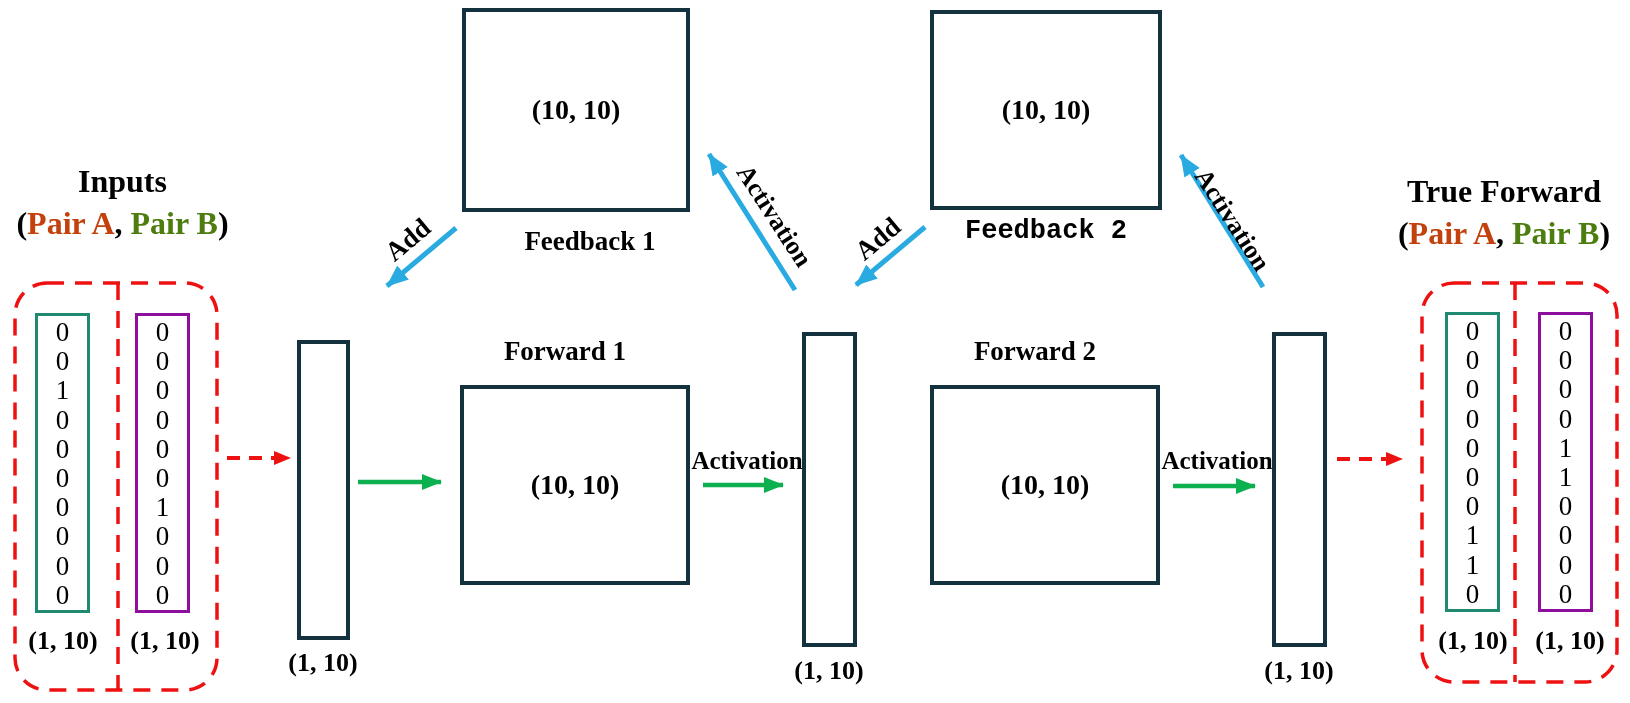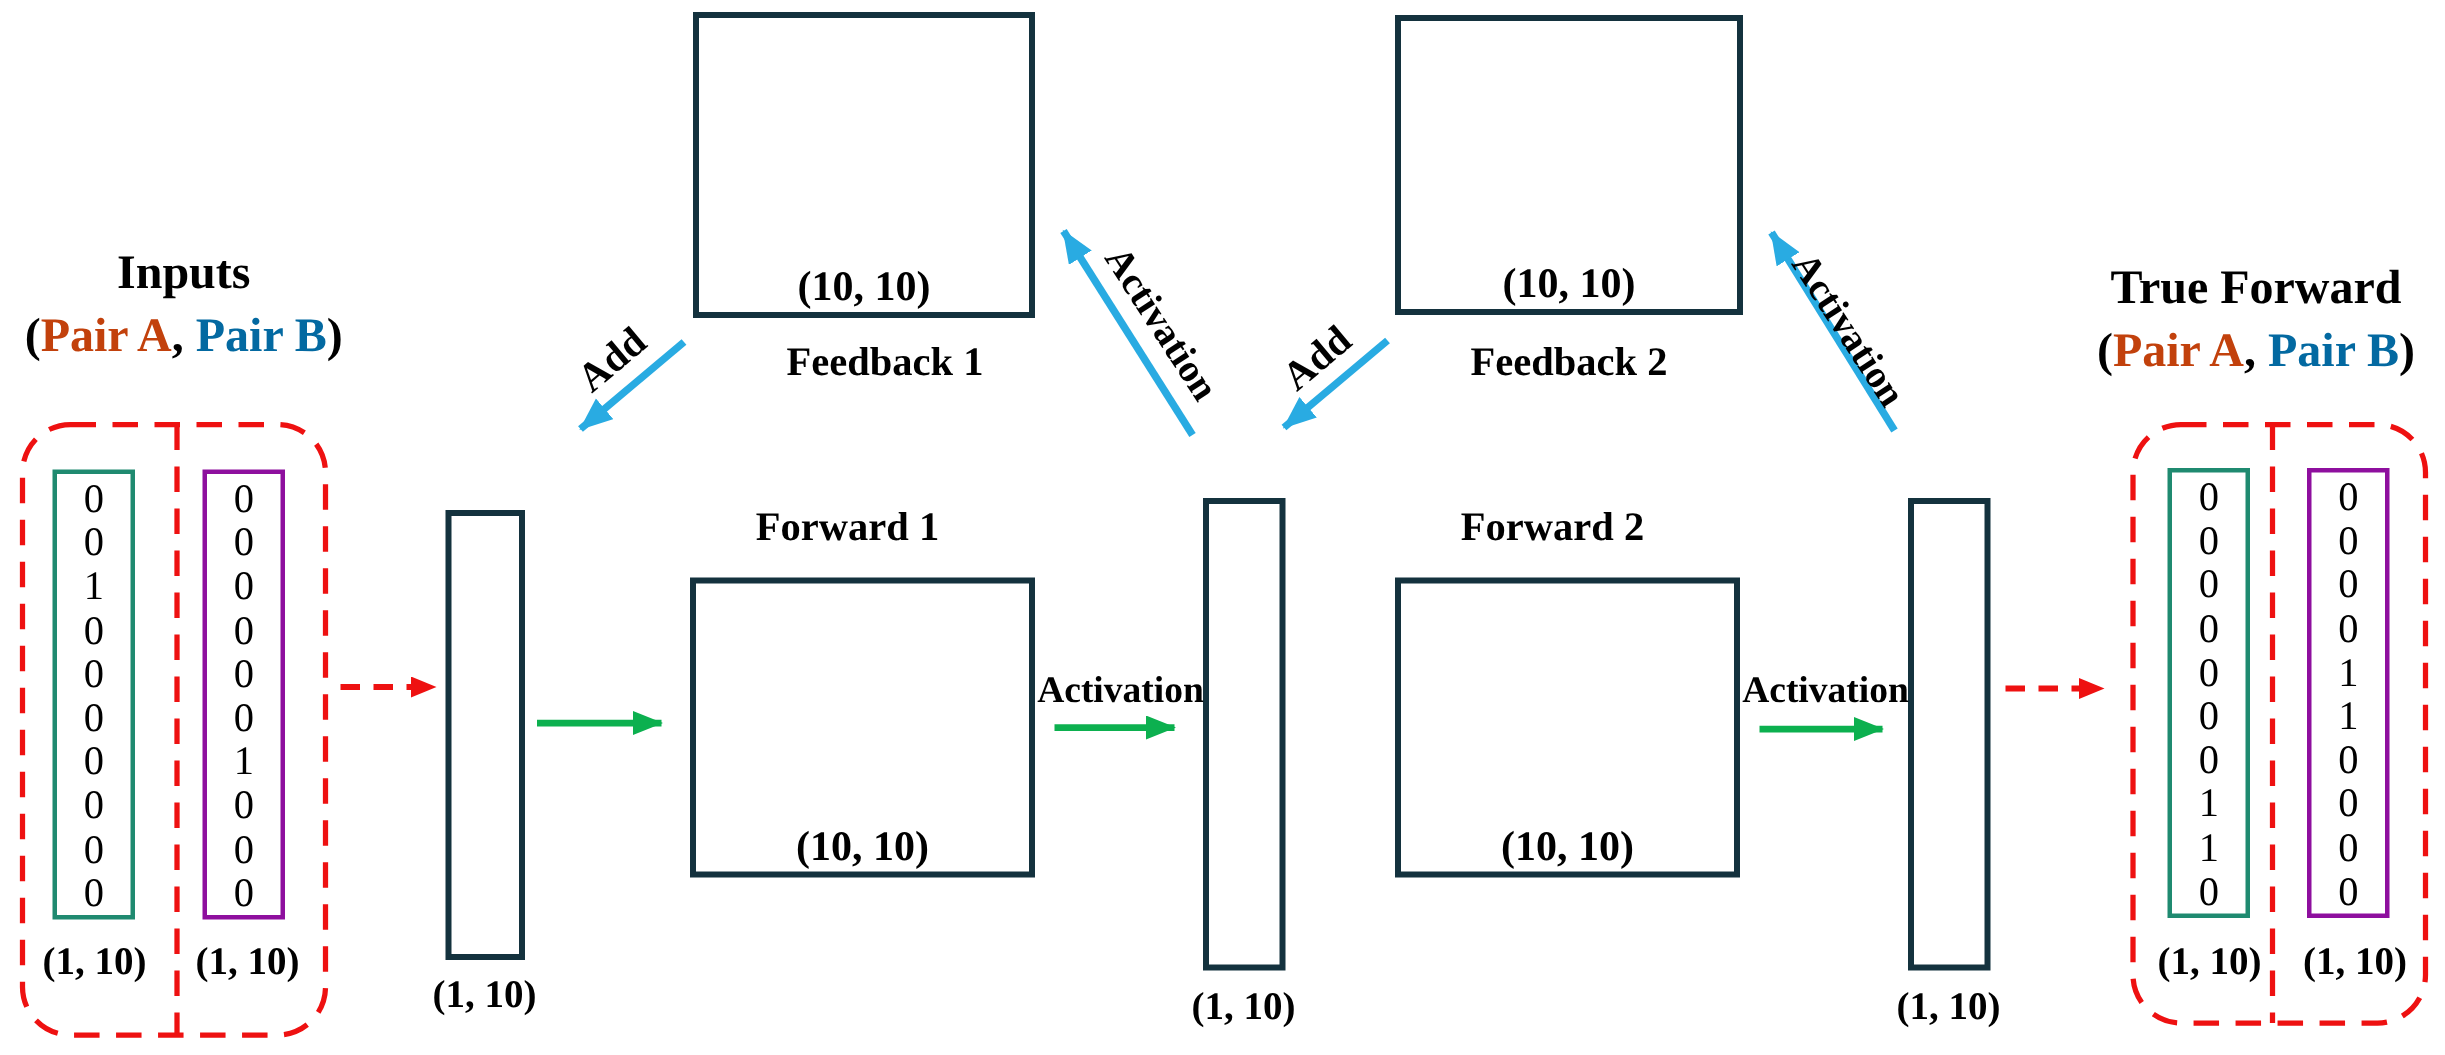--- a/index.html
+++ b/index.html
@@ -1,30 +1,30 @@
 <!DOCTYPE html>
 <html><head>
 <meta charset="utf-8">
 <style>
   html,body{margin:0;padding:0;background:#fff;}
   .canvas{position:relative;width:1630px;height:703px;background:#ffffff;overflow:hidden;
           font-family:"Liberation Serif","DejaVu Serif",serif;color:#000;}
   .overlay{position:absolute;left:0;top:0;pointer-events:none;}
-  .box{position:absolute;border:4px solid #14323e;background:#fff;display:flex;align-items:flex-end;justify-content:center;box-sizing:border-box;}
+  .box{position:absolute;border:4px solid #14323e;background:#fff;display:flex;align-items:center;justify-content:center;box-sizing:border-box;}
   .shape-label{font-weight:bold;font-size:28px;}
   .vecbox{position:absolute;border:4px solid #14323e;background:#fff;box-sizing:border-box;}
   .pairvec{position:absolute;border:3px solid;background:#fff;box-sizing:border-box;text-align:center;padding-top:2px;}
   .pairvec span{display:block;line-height:29.2px;font-size:27px;font-weight:normal;}
   .teal-border{border-color:#1f8a70;}
   .purple-border{border-color:#8e0f9e;}
   .under-label{position:absolute;text-align:center;font-weight:bold;font-size:26px;white-space:nowrap;}
   .big-label{position:absolute;text-align:center;font-weight:bold;font-size:27px;white-space:nowrap;}
   .title-block{position:absolute;text-align:center;font-weight:bold;font-size:32px;line-height:42px;white-space:nowrap;}
   .teal-text{color:#c2410c;}
-  .purple-text{color:#0369a1;}
+  .purple-text{color:#4d7c0f;}
   .rot{position:absolute;font-weight:bold;white-space:nowrap;transform-origin:center;}
   .black-act{position:absolute;font-weight:bold;font-size:25px;text-align:center;white-space:nowrap;}
 </style>
 </head>
 <body>
 
 <div class="canvas">
 
   <svg class="overlay" width="1630" height="703" viewBox="0 0 1630 703">
     <defs>
@@ -99,21 +99,21 @@
   <div class="under-label" style="left:1254px;top:656px;width:90px;">(1, 10)</div>
 
   <div class="box" style="left:462px;top:8px;width:228px;height:204px;">
     <span class="shape-label">(10, 10)</span>
   </div>
   <div class="big-label" style="left:470px;top:226px;width:240px;">Feedback 1</div>
 
   <div class="box" style="left:930px;top:10px;width:232px;height:200px;">
     <span class="shape-label">(10, 10)</span>
   </div>
-  <div class="big-label" style="left:926px;top:226px;width:240px;">Feedback 2</div>
+  <div class="big-label" style="left:926px;top:216px;width:240px;font-family:Liberation Mono, monospace;">Feedback 2</div>
 
   <div class="box" style="left:460px;top:385px;width:230px;height:200px;">
     <span class="shape-label">(10, 10)</span>
   </div>
   <div class="big-label" style="left:450px;top:336px;width:230px;">Forward 1</div>
 
   <div class="box" style="left:930px;top:385px;width:230px;height:200px;">
     <span class="shape-label">(10, 10)</span>
   </div>
   <div class="big-label" style="left:920px;top:336px;width:230px;">Forward 2</div>

